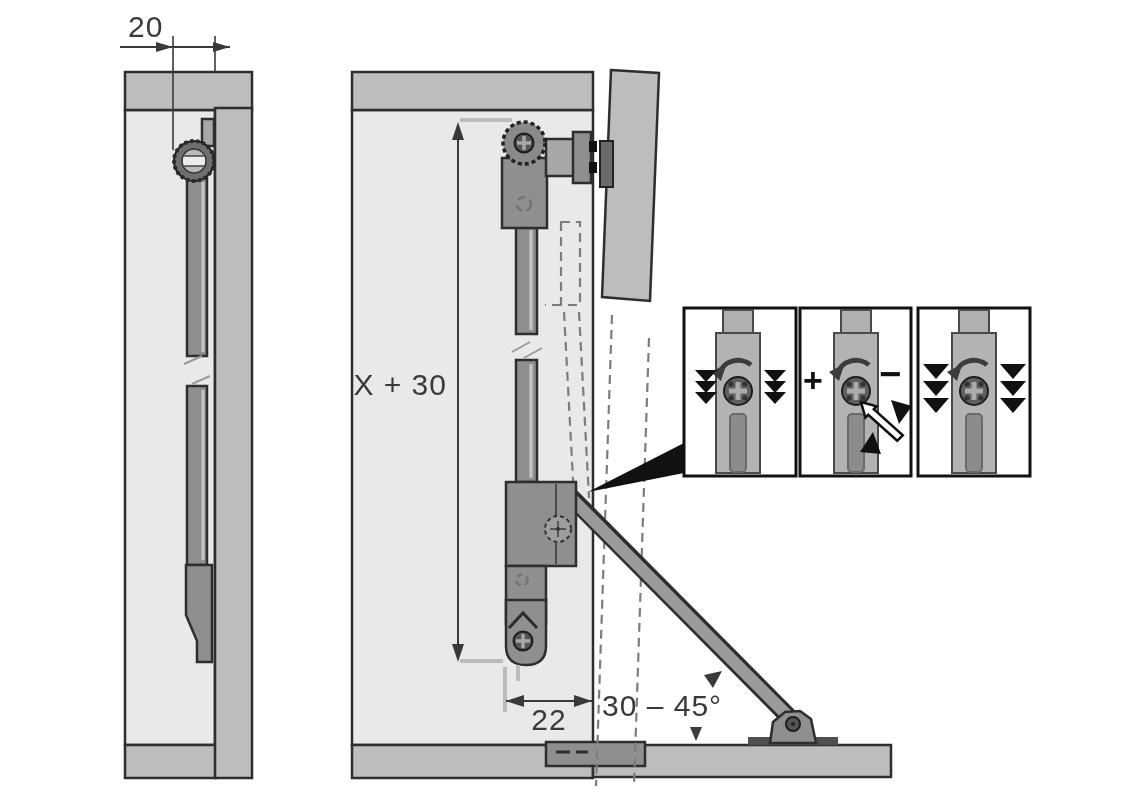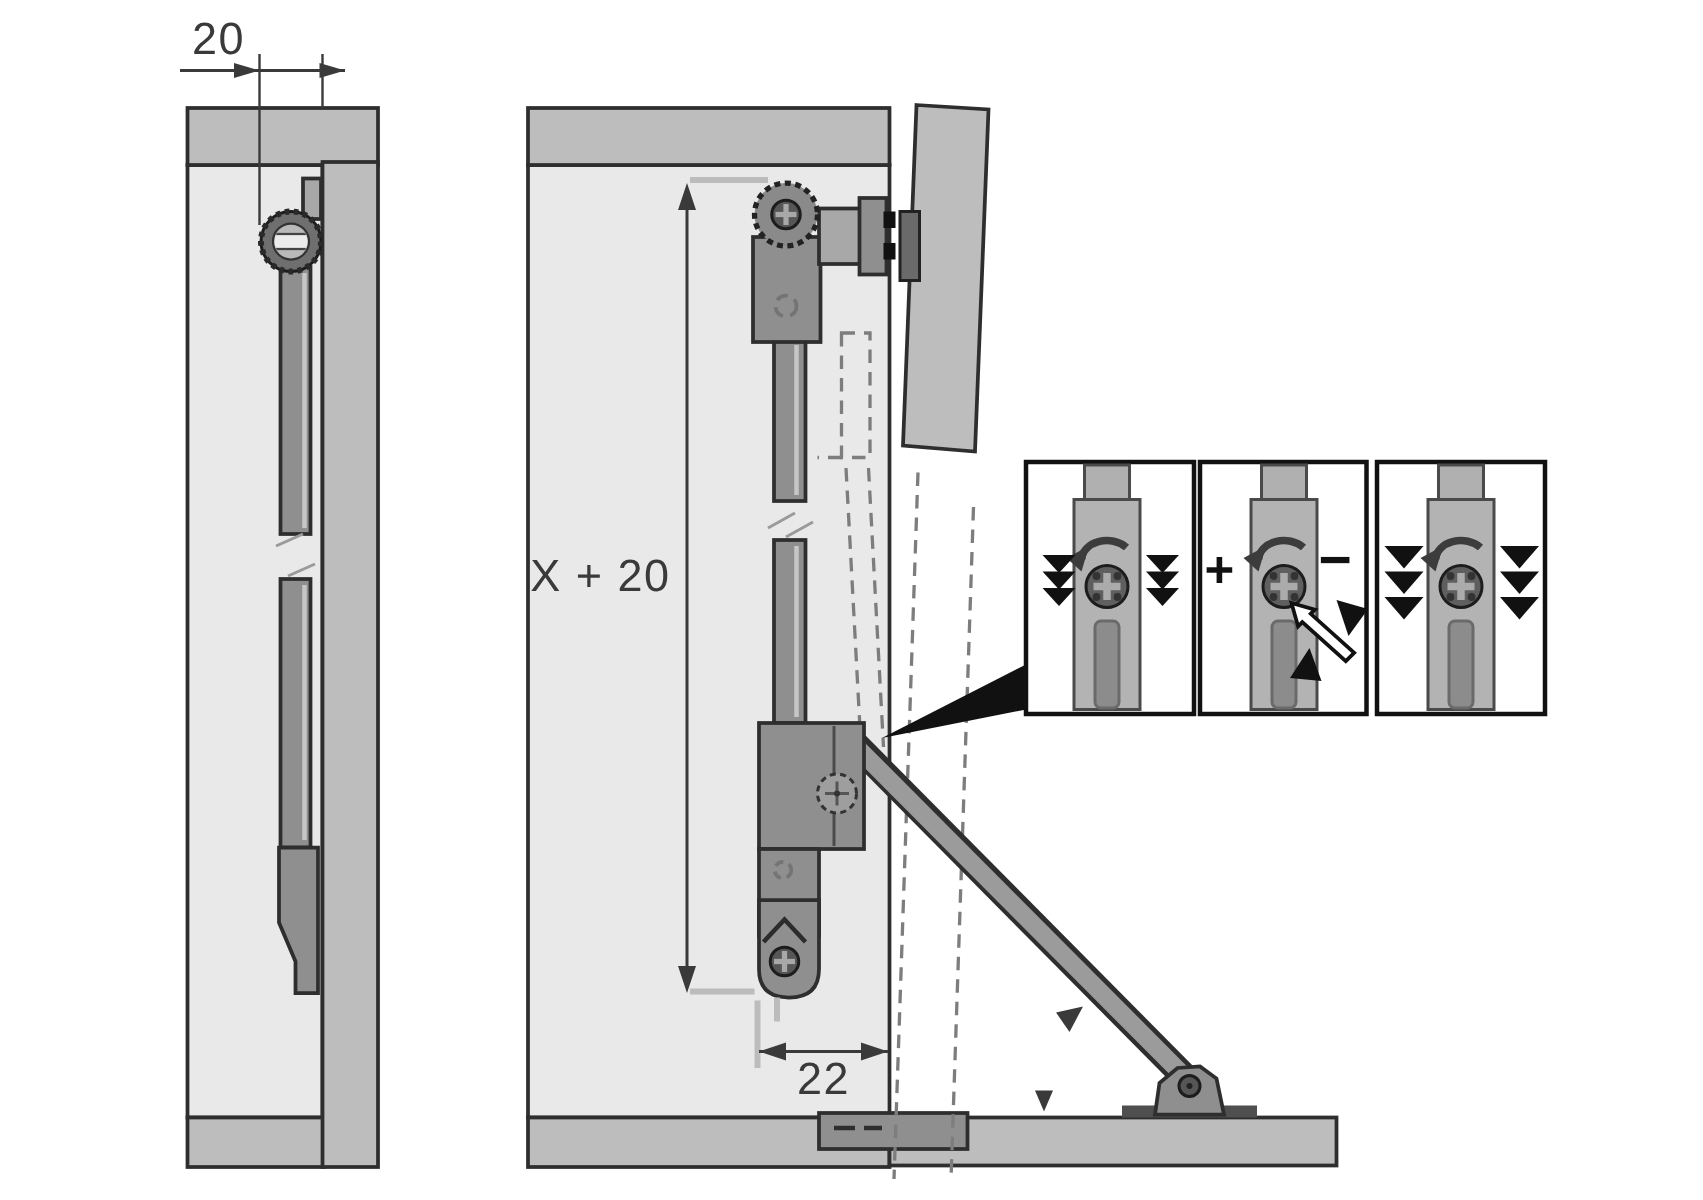--- a/index.html
+++ b/index.html
@@ -252,17 +252,18 @@
     </g>
     <g>
       <polygon class="blacktri" points="1000,364 1026,364 1013,379"></polygon>
       <polygon class="blacktri" points="1000,381 1026,381 1013,396"></polygon>
       <polygon class="blacktri" points="1000,398 1026,398 1013,413"></polygon>
     </g>
   </g>
 </svg>
 
   <div class="lbl" style="left:128px;top:11px;">20</div>
-  <div class="lbl" style="left:352px;top:369px;width:95px;text-align:right;">X + 20</div>
+  <div class="lbl" style="left:352px;top:369px;width:95px;text-align:right;">X + 30</div>
   <div class="lbl" style="left:506px;top:704px;width:86px;text-align:center;">22</div>
+  <div class="lbl" style="left:602px;top:690px;">30 – 45°</div>
   <div class="lbl sign" style="left:803px;top:364px;font-size:34px;">+</div>
   <div class="lbl sign" style="left:879px;top:358px;font-size:38px;">−</div>
 </div>
 
 </body></html>

